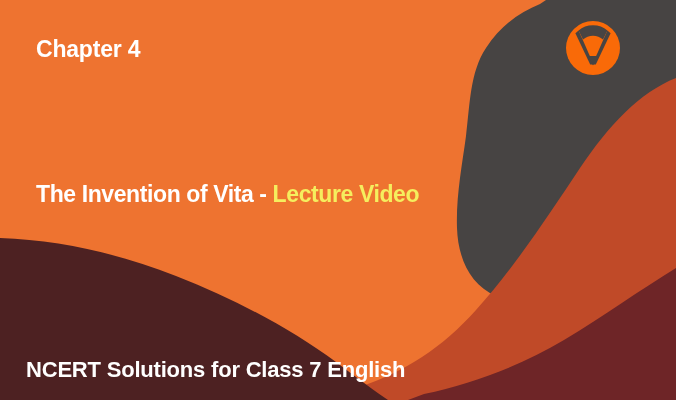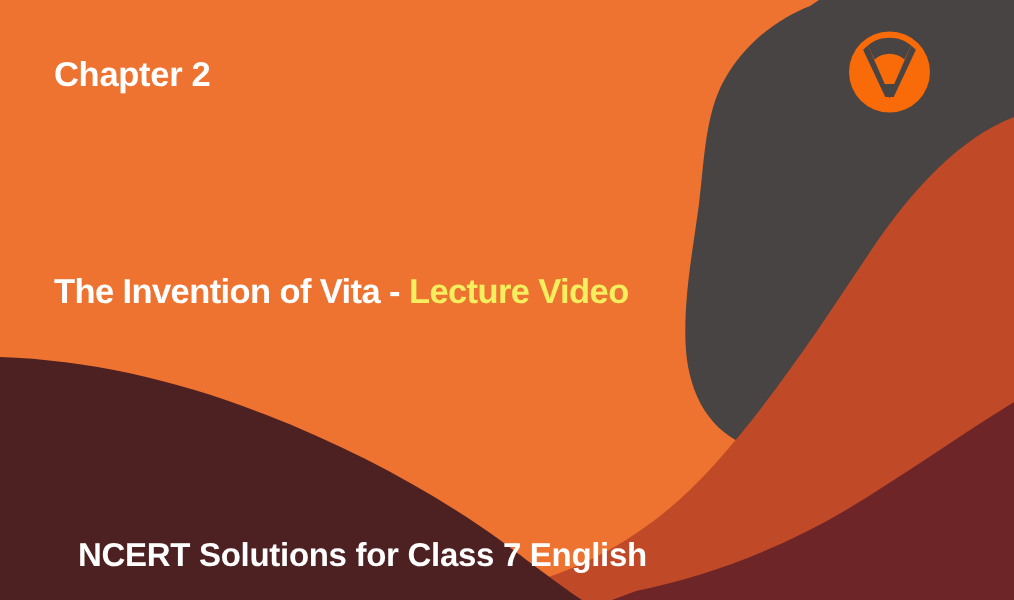--- a/index.html
+++ b/index.html
@@ -48,21 +48,21 @@
     font-size: 23px;
     font-weight: bold;
     line-height: 1.26;
     letter-spacing: -0.4px;
     color: #ffffff;
   }
   #title-block .accent { color: #F5EE5E; }
 
   
   #footer-label {
-    left: 52px;
+    left: 26px;
     top: 357px;
     color: #ffffff;
     font-size: 22px;
     font-weight: bold;
     letter-spacing: -0.2px;
     white-space: nowrap;
   }
 
   
   #logo {
@@ -101,21 +101,21 @@
              C520,366 472,384 424,394
              L408,400 L676,400 Z" fill="#6E2527"></path>
 
     <path d="M0,238
              C60,240 120,254 176,276
              C238,300 292,330 336,362
              C360,380 376,392 388,400
              L0,400 Z" fill="#4D2122"></path>
   </svg>
 
-  <div class="layer" id="chapter-label">Chapter 2</div>
+  <div class="layer" id="chapter-label">Chapter 4</div>
 
   <div class="layer" id="title-block">
     <span>The Invention of Vita - </span><span class="accent">Lecture Video</span>
   </div>
 
   <div class="layer" id="footer-label">NCERT Solutions for Class 7 English</div>
 
   <svg class="layer" id="logo" viewBox="0 0 56 56">
     <circle cx="28" cy="28" r="27" fill="#F96A08"></circle>
     <path d="M10.2,13.0 C13.9,8.6 20.4,5.6 28,5.6 C35.6,5.6 42.1,8.6 45.8,13.0

